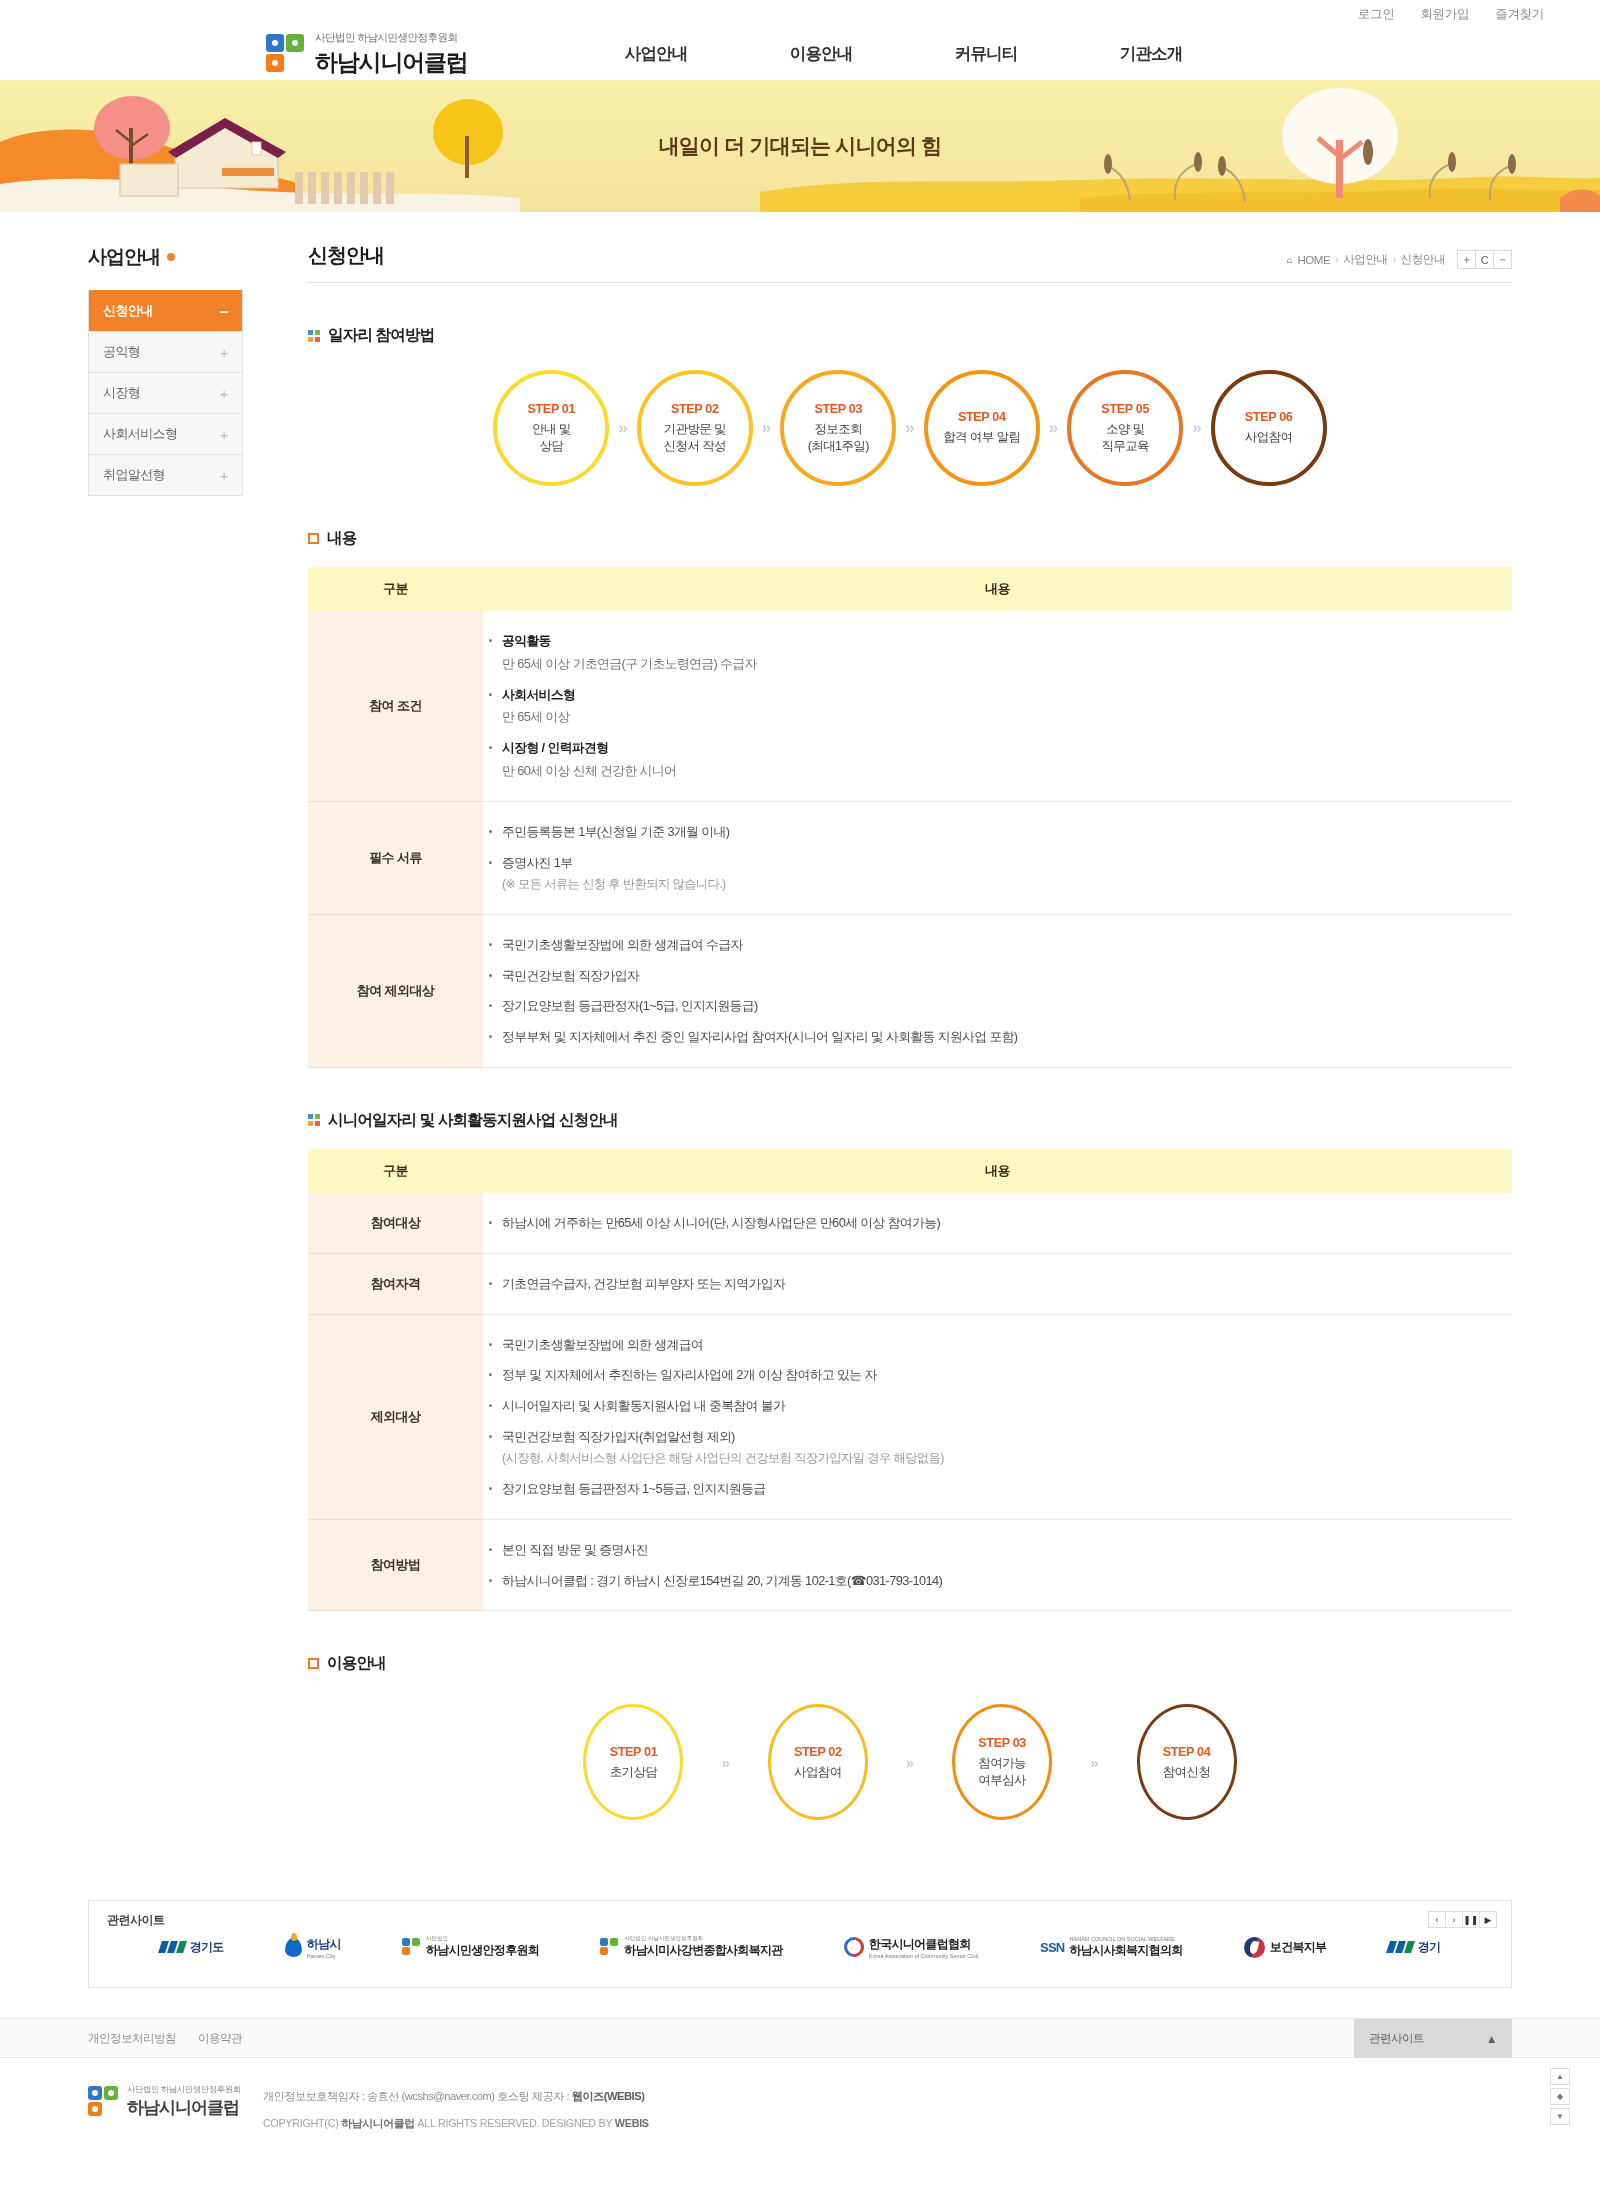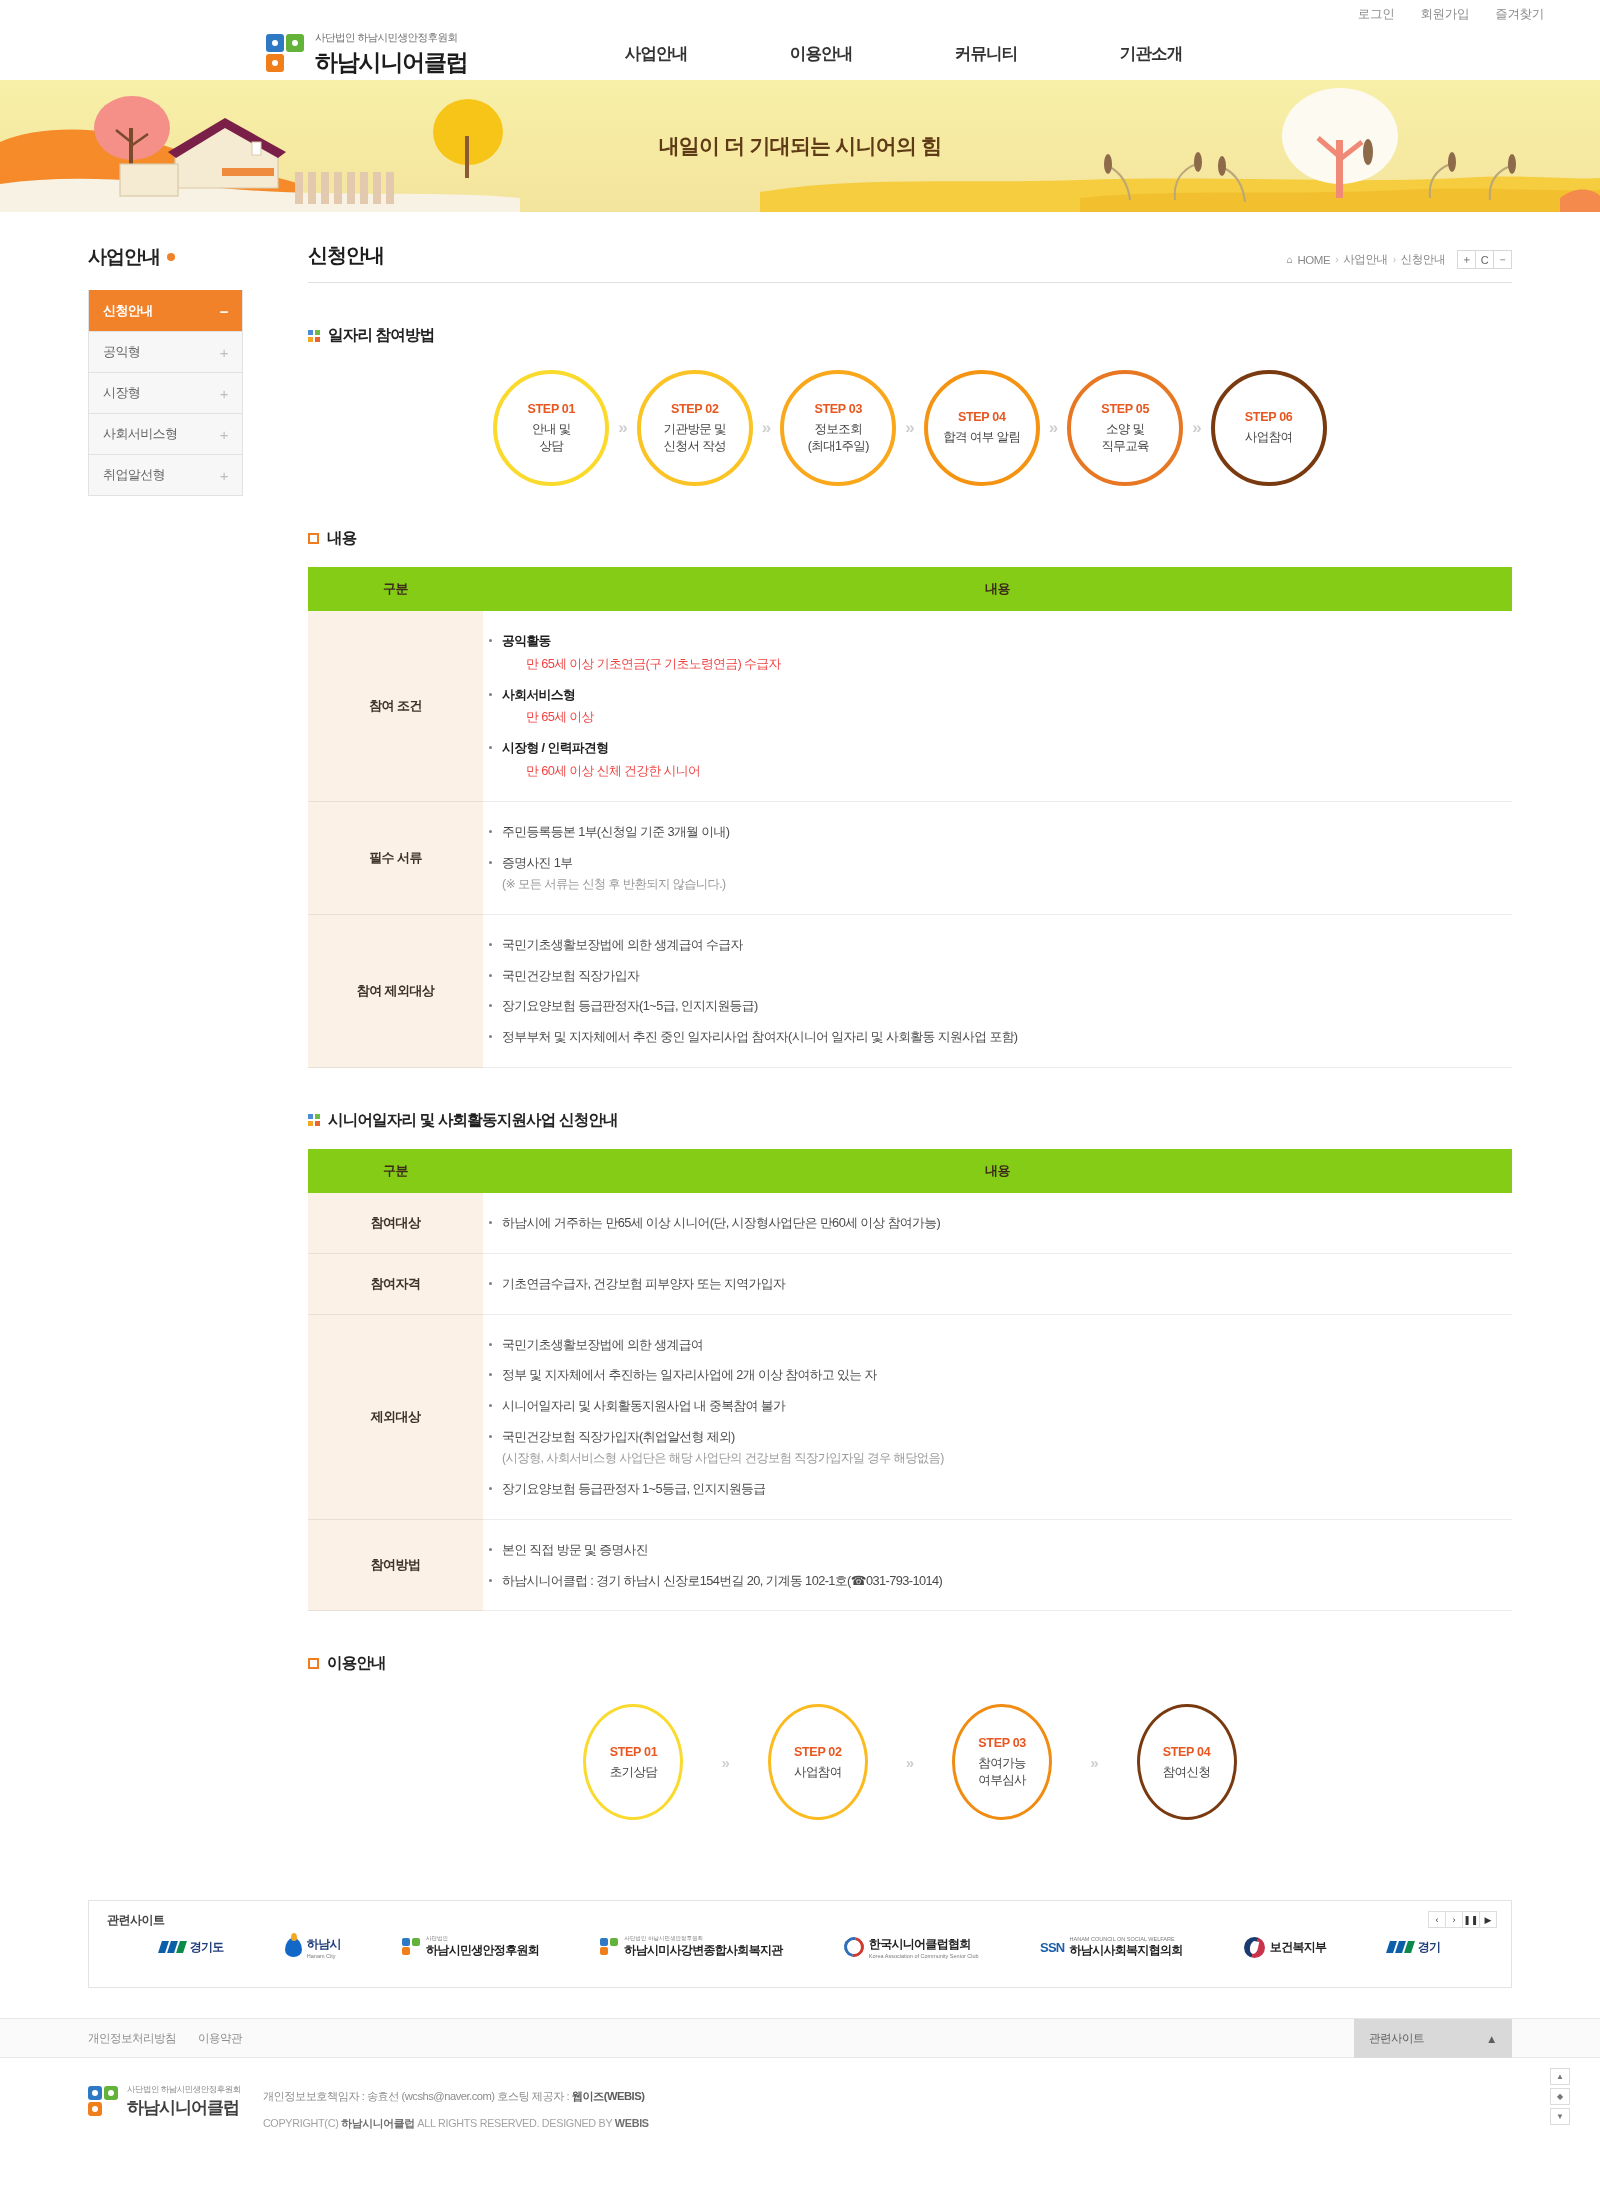--- a/index.html
+++ b/index.html
@@ -195,21 +195,21 @@
     display: flex; flex-direction: column;
     align-items: center; justify-content: center;
     background: #fff;
     flex: 0 0 auto;
   }
   .step-arrow-sm { color: #cfcfcf; font-size: 15px; margin: 0 38px; font-weight: bold; }
 
   
   table.info { width: 100%; border-collapse: collapse; table-layout: fixed; }
   table.info thead th {
-    background: #84cc16;
+    background: #fef9c3;
     color: #3d2a1a;
     font-size: 13px;
     font-weight: bold;
     padding: 13px 0;
     letter-spacing: -0.5px;
     border: none;
   }
   table.info th.col-gubun { width: 175px; }
   table.info tbody th {
     background: #fbf1e7;
@@ -240,21 +240,21 @@
   ul.bul > li:last-child { margin-bottom: 0; }
   ul.bul > li::before {
     content: "";
     position: absolute;
     left: 0; top: 8px;
     width: 3px; height: 3px;
     background: #7e7e7e;
     border-radius: 50%;
   }
   .li-strong { font-weight: bold; color: #1f1f1f; display: block; margin-bottom: 3px; }
-  .li-sub { display: block; color: #ef4444; margin-left: 24px; }
+  .li-sub { display: block; color: #737373; }
   .li-note { display: block; color: #9a9a9a; font-size: 12.3px; margin-top: 2px; }
 
   
   .partners {
     margin: 70px 88px 0 88px;
     border: 1px solid #e3e3e3;
     height: 88px;
     position: relative;
     padding: 11px 18px 0 18px;
     background: #fff;

